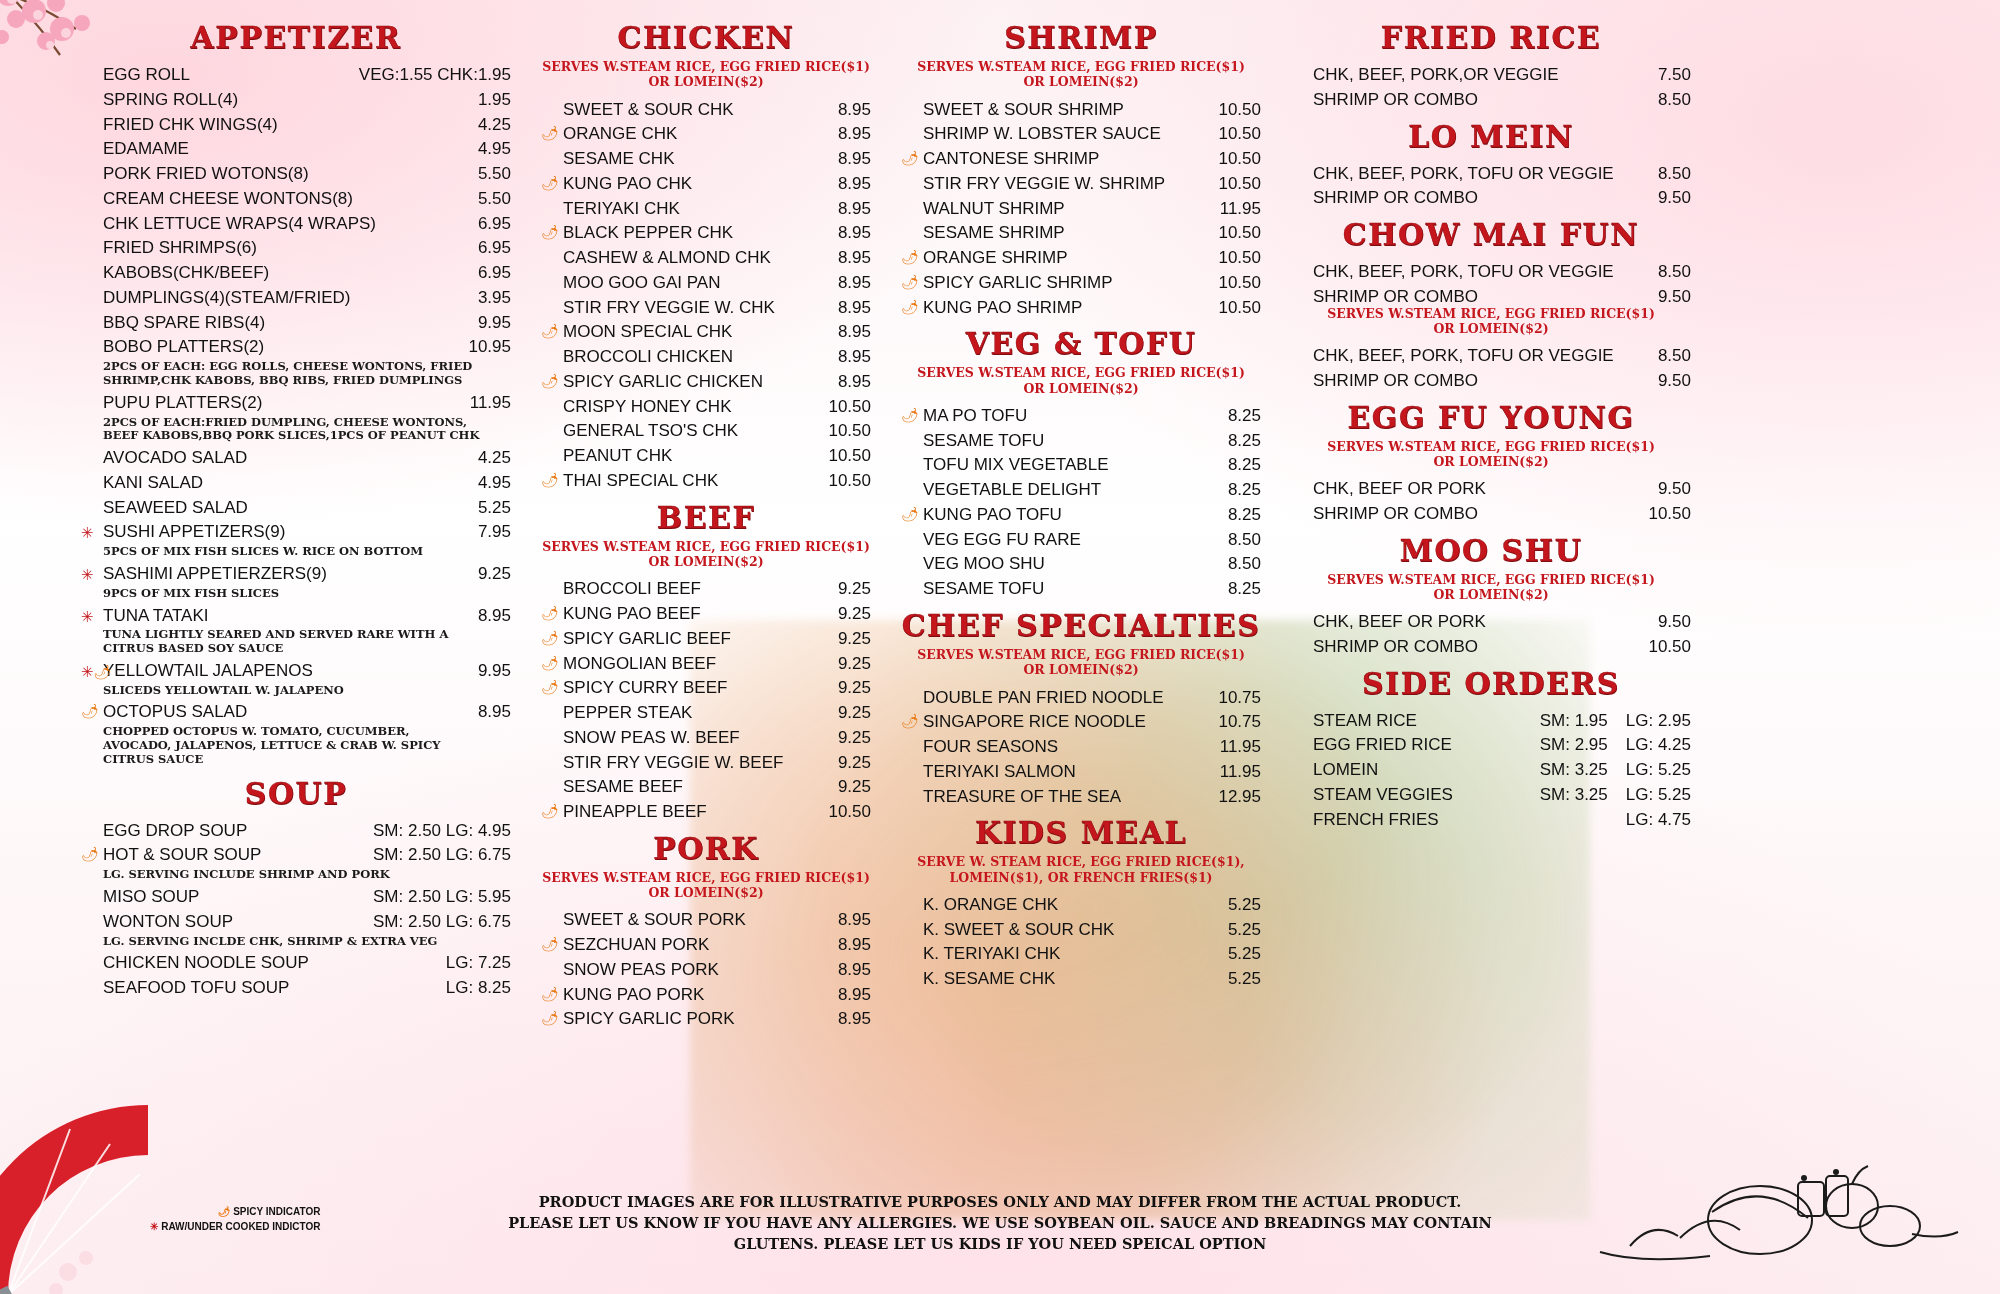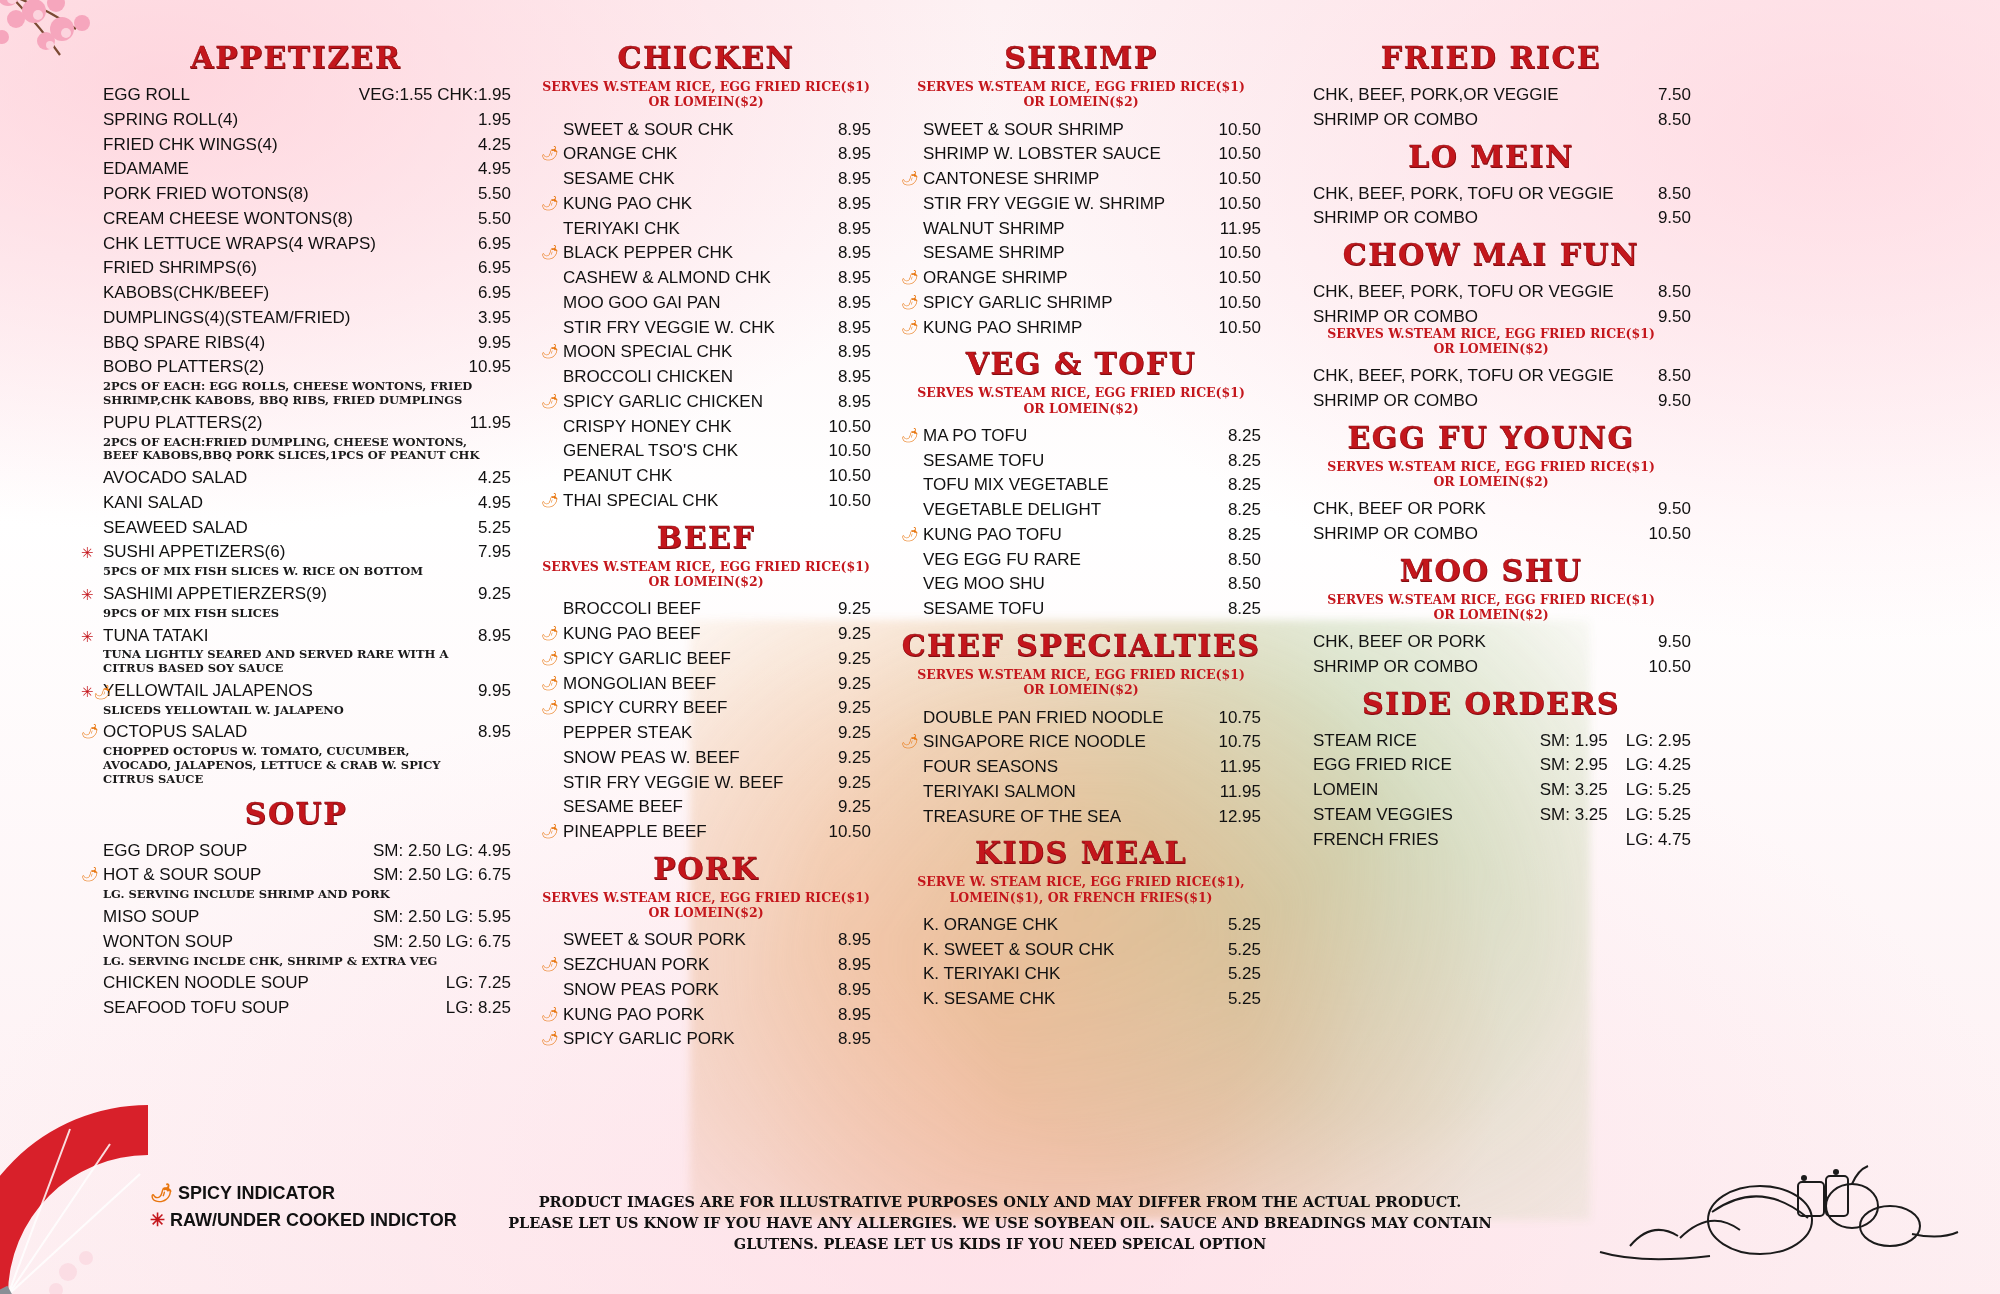--- a/index.html
+++ b/index.html
@@ -45,21 +45,20 @@
     pointer-events:none;
   }
 
   .page { position:absolute; inset:0; padding:14px 26px; }
 
   .columns {
     display:grid;
     grid-template-columns: 430px 330px 360px 400px;
     gap:0 30px;
     padding-left:55px;
-    margin-top:20px;
   }
 
   h2.cat {
     font-family:"DejaVu Serif", serif;
     color:#c4161c;
     text-align:center;
     font-size:30px;
     letter-spacing:1.5px;
     margin:6px 0 8px;
     font-weight:bold;
@@ -113,24 +112,25 @@
     text-align:center;
     font-family:"DejaVu Serif", serif;
     font-size:14.5px;
     color:#111;
     line-height:1.45;
     font-weight:bold;
   }
   .legend {
     position:absolute;
     left:150px; bottom:60px;
-    font-size:18px;
+    font-size:10px;
     color:#111;
     line-height:1.5;
     font-weight:bold;
+    text-align:right;
   }
   .legend div { white-space:nowrap; }
   .legend .chili { color:#e8760f; }
   .legend .raw { color:#c4161c; }
   .colblock { margin-bottom:2px; }
 </style>
 </head>
 <body>
 
 <div class="menu-bg"></div>
@@ -291,21 +291,21 @@
             <span class="pr">4.95</span>
           </li>
           <li class="item">
             <span class="mk"></span>
             <span class="nm">SEAWEED SALAD</span>
             <span class="sp"></span>
             <span class="pr">5.25</span>
           </li>
           <li class="item">
             <span class="mk"><span class="raw">✳</span></span>
-            <span class="nm">SUSHI APPETIZERS(6)</span>
+            <span class="nm">SUSHI APPETIZERS(9)</span>
             <span class="sp"></span>
             <span class="pr">7.95</span>
           </li>
           <li class="desc">5PCS OF MIX FISH SLICES W. RICE ON BOTTOM</li>
           <li class="item">
             <span class="mk"><span class="raw">✳</span></span>
             <span class="nm">SASHIMI APPETIERZERS(9)</span>
             <span class="sp"></span>
             <span class="pr">9.25</span>
           </li>

